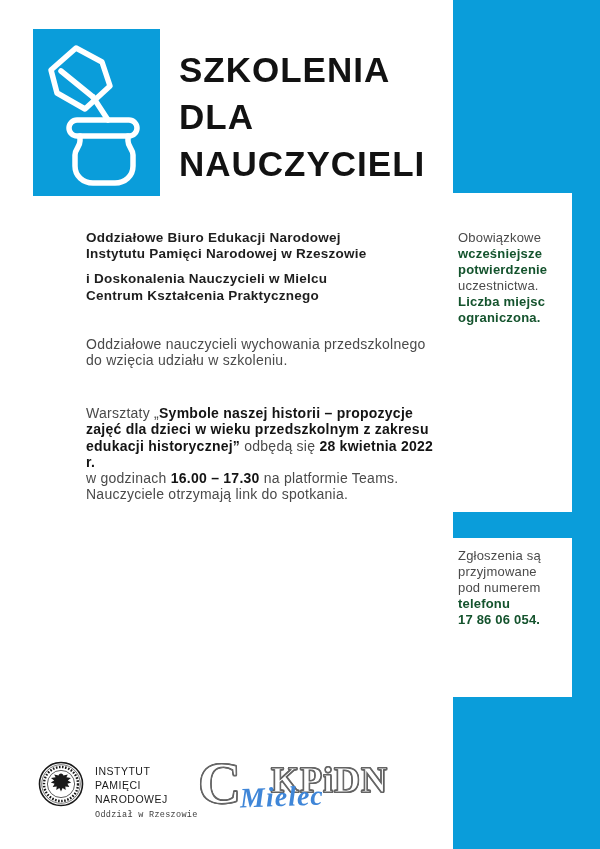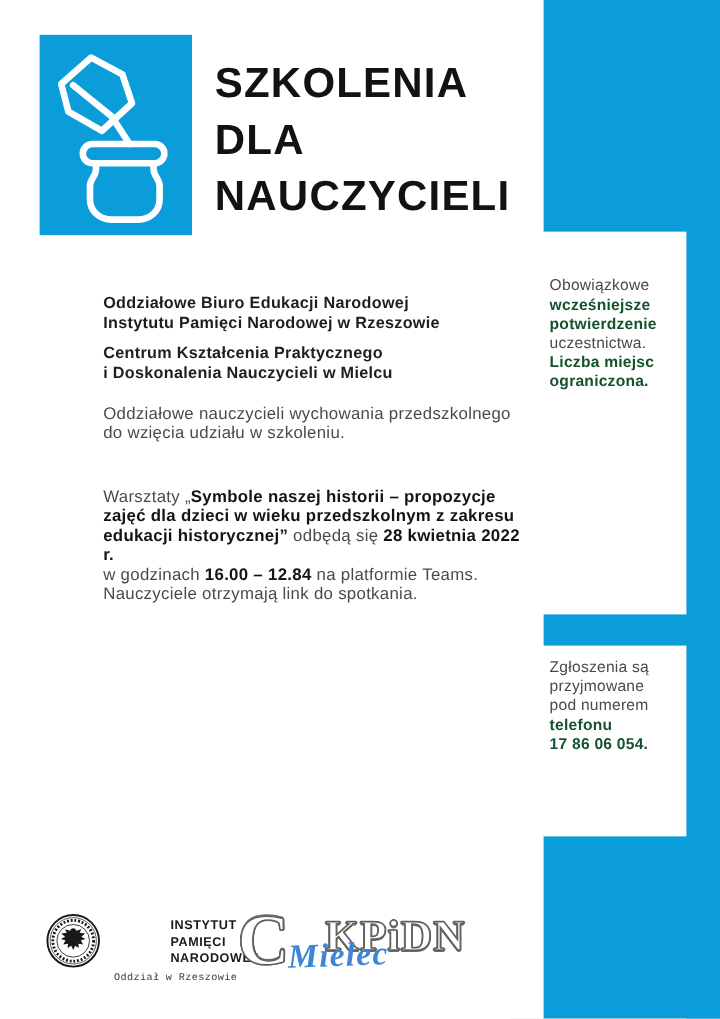--- a/index.html
+++ b/index.html
@@ -19,37 +19,37 @@
   
   .title{
     position:absolute;left:179px;top:46px;
     font-size:35px;line-height:47px;font-weight:700;
     letter-spacing:1px;color:#121212;
   }
   
   .col{position:absolute;left:86px;width:360px;color:#4a4a4a;
        font-size:14px;line-height:16.3px;letter-spacing:0.25px;}
   .col .b,.b{font-weight:700;color:#141414;}
-  .org{top:245px;font-weight:700;color:#1e1e1e;font-size:13.5px;line-height:16.2px;}
+  .org{top:230px;font-weight:700;color:#1e1e1e;font-size:13.5px;line-height:16.2px;}
   .org .gap{height:9px;}
   .invite{top:336px;}
   .workshop{top:405px;}
   .materials{top:557px;font-weight:700;color:#141414;}
   
   .railtxt{position:absolute;left:458px;width:112px;
            font-size:13px;line-height:16px;letter-spacing:0.2px;color:#4a4a4a;}
   .railtxt .b{font-weight:700;color:#14532d;}
   .rbox1{top:230px;}
   .rbox2{top:548px;}
   
   .ipn{position:absolute;left:38px;top:759px;display:flex;align-items:flex-start;}
   .ipn-seal{flex:0 0 auto;margin-top:2px;}
   .ipn-text{margin-left:11px;margin-top:5px;}
-  .ipn-text .l{font-size:10.5px;font-weight:700;letter-spacing:0.5px;
-               line-height:14px;color:#1a1a1a;margin-left:47px;}
+  .ipn-text .l{font-size:10.5px;font-weight:400;letter-spacing:0.5px;
+               line-height:14px;color:#1a1a1a;}
   .ipn-sub{margin-top:4px;font-family:Liberation Mono, monospace;
            font-size:8.5px;color:#3d3d3d;letter-spacing:0.3px;}
   .ckpidn{position:absolute;left:198px;top:756px;width:160px;height:62px;
           font-family:"Liberation Serif",serif;font-weight:700;}
   .outl{
     color:#ffffff;
     -webkit-text-stroke:1.1px #5f5f5f;
     text-shadow:1px 0 #6a6a6a,-1px 0 #6a6a6a,0 1px #6a6a6a,0 -1px #6a6a6a,
                 0.7px 0.7px #6a6a6a,-0.7px -0.7px #6a6a6a,
                 0.7px -0.7px #6a6a6a,-0.7px 0.7px #6a6a6a;
@@ -84,34 +84,34 @@
   <div class="title">
     <div>SZKOLENIA</div>
     <div>DLA</div>
     <div>NAUCZYCIELI</div>
   </div>
 
   <div class="col org">
     <div>Oddziałowe Biuro Edukacji Narodowej</div>
     <div>Instytutu Pamięci Narodowej w Rzeszowie</div>
     <div class="gap"></div>
+    <div>i Doskonalenia Nauczycieli w Mielcu</div>
     <div>Centrum Kształcenia Praktycznego</div>
-    <div>i Doskonalenia Nauczycieli w Mielcu</div>
   </div>
 
   <div class="col invite">
     <div>Oddziałowe nauczycieli wychowania przedszkolnego</div>
     <div>do wzięcia udziału w szkoleniu.</div>
   </div>
 
   <div class="col workshop">
     <div><span>Warsztaty „</span><span class="b">Symbole naszej historii – propozycje</span></div>
     <div><span class="b">zajęć dla dzieci w wieku przedszkolnym z zakresu</span></div>
     <div><span class="b">edukacji historycznej”</span><span> odbędą się </span><span class="b">28 kwietnia 2022 r.</span></div>
-    <div><span>w godzinach </span><span class="b">16.00 – 12.84</span><span> na platformie Teams.</span></div>
+    <div><span>w godzinach </span><span class="b">16.00 – 17.30</span><span> na platformie Teams.</span></div>
     <div><span>Nauczyciele otrzymają link do spotkania.</span></div>
   </div>
 
 
   <div class="railtxt rbox1">
     <div>Obowiązkowe</div>
     <div class="b">wcześniejsze</div>
     <div class="b">potwierdzenie</div>
     <div>uczestnictwa.</div>
     <div class="b">Liczba miejsc</div>

